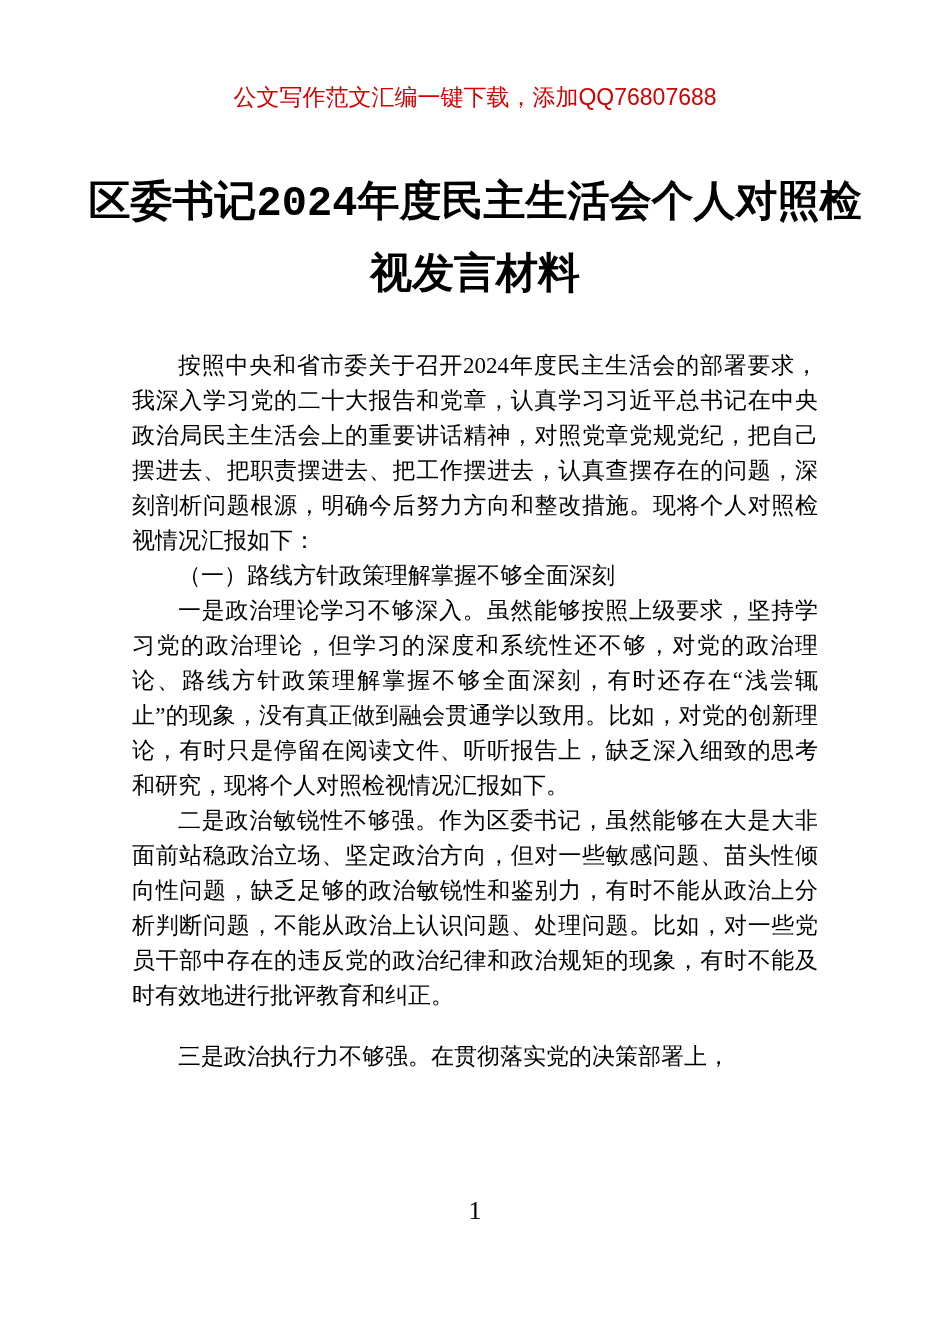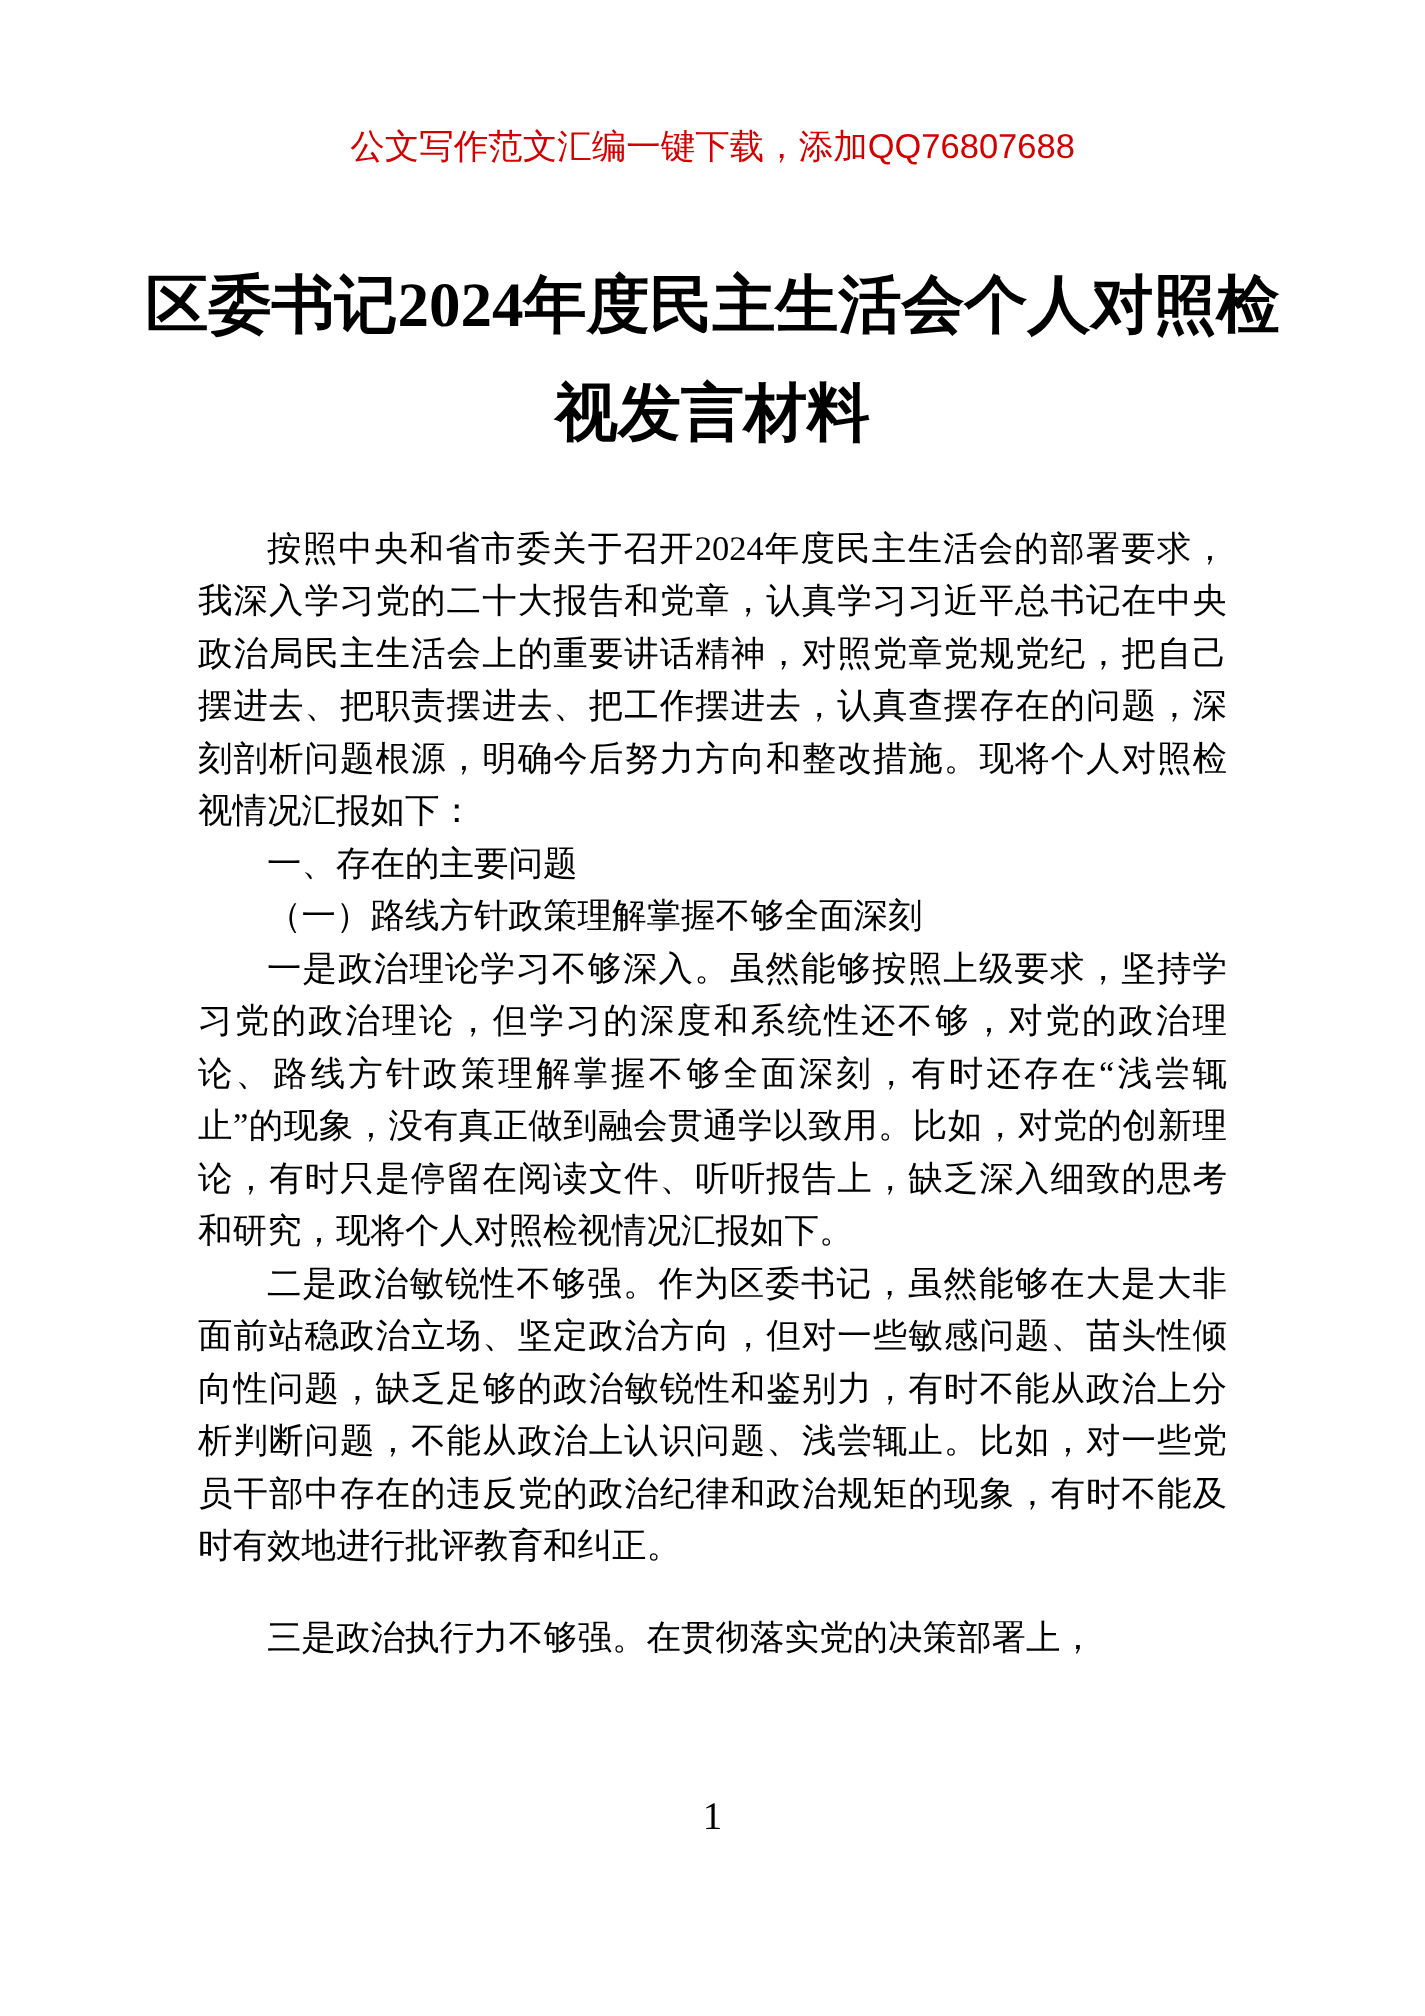--- a/index.html
+++ b/index.html
@@ -25,21 +25,21 @@
     line-height: 30px;
     font-family: "Liberation Sans", sans-serif;
   }
   .title {
     width: 780px;
     margin: 56px auto 0 auto;
     text-align: center;
     font-size: 42px;
     font-weight: 700;
     line-height: 72px;
-    font-family: Liberation Serif, serif;
+    font-family: Liberation Mono, monospace;
     word-break: break-all;
   }
   .body-text {
     margin: 36px 132px 0 132px;
     font-size: 23px;
     line-height: 35px;
     text-align: justify;
     word-break: break-all;
   }
   .body-text p {
@@ -63,22 +63,21 @@
 <body>
 
 <div class="page">
 
   <div class="notice">公文写作范文汇编一键下载，添加QQ76807688</div>
 
   <h1 class="title">区委书记2024年度民主生活会个人对照检视发言材料</h1>
 
   <div class="body-text">
     <p>按照中央和省市委关于召开2024年度民主生活会的部署要求，我深入学习党的二十大报告和党章，认真学习习近平总书记在中央政治局民主生活会上的重要讲话精神，对照党章党规党纪，把自己摆进去、把职责摆进去、把工作摆进去，认真查摆存在的问题，深刻剖析问题根源，明确今后努力方向和整改措施。现将个人对照检视情况汇报如下：</p>
-    <p>一、存在的主要问题</p>
     <p>（一）路线方针政策理解掌握不够全面深刻</p>
     <p>一是政治理论学习不够深入。虽然能够按照上级要求，坚持学习党的政治理论，但学习的深度和系统性还不够，对党的政治理论、路线方针政策理解掌握不够全面深刻，有时还存在“浅尝辄止”的现象，没有真正做到融会贯通学以致用。比如，对党的创新理论，有时只是停留在阅读文件、听听报告上，缺乏深入细致的思考和研究，现将个人对照检视情况汇报如下。</p>
-    <p>二是政治敏锐性不够强。作为区委书记，虽然能够在大是大非面前站稳政治立场、坚定政治方向，但对一些敏感问题、苗头性倾向性问题，缺乏足够的政治敏锐性和鉴别力，有时不能从政治上分析判断问题，不能从政治上认识问题、浅尝辄止。比如，对一些党员干部中存在的违反党的政治纪律和政治规矩的现象，有时不能及时有效地进行批评教育和纠正。</p>
+    <p>二是政治敏锐性不够强。作为区委书记，虽然能够在大是大非面前站稳政治立场、坚定政治方向，但对一些敏感问题、苗头性倾向性问题，缺乏足够的政治敏锐性和鉴别力，有时不能从政治上分析判断问题，不能从政治上认识问题、处理问题。比如，对一些党员干部中存在的违反党的政治纪律和政治规矩的现象，有时不能及时有效地进行批评教育和纠正。</p>
     <p class="para-last">三是政治执行力不够强。在贯彻落实党的决策部署上，</p>
   </div>
 
   <div class="pagenum">1</div>
 
 </div>
 
 </body></html>

